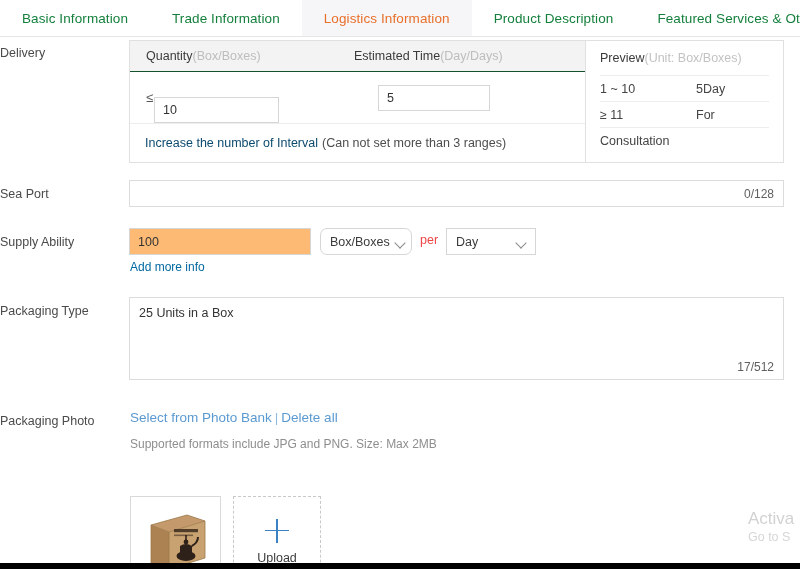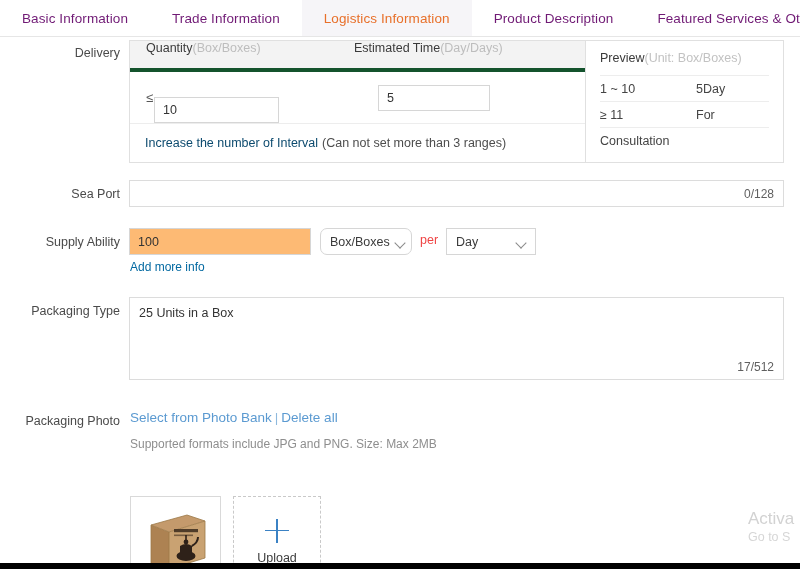--- a/index.html
+++ b/index.html
@@ -26,21 +26,21 @@
     display: flex;
     align-items: stretch;
     background: #ffffff;
   }
   .tab {
     display: flex;
     align-items: center;
     justify-content: center;
     padding: 0 22px;
     font-size: 13.5px;
-    color: #701a75;
+    color: #15803d;
     background: transparent;
     cursor: pointer;
     white-space: nowrap;
     letter-spacing: .1px;
   }
   .tab.active {
     color: #e8702a;
     background: #f6f5f8;
   }
   .tabbar-underline {
@@ -54,21 +54,20 @@
   .form {
     position: absolute;
     left: 0; top: 37px;
     width: 800px;
     height: 532px;
     background: #ffffff;
   }
 
   .flabel {
     position: absolute;
-    text-align: right;
     font-size: 12.5px;
     color: #4a4a4a;
     line-height: 16px;
     white-space: nowrap;
   }
 
   
   .delivery-wrap {
     position: absolute;
     left: 129px; top: 3px;
@@ -77,23 +76,23 @@
   }
   .dtable {
     width: 457px;
     height: 123px;
     border: 1px solid #e0e0e0;
     background: #ffffff;
   }
   .dthead {
     height: 31px;
     background: #f3f3f3;
-    border-bottom: 4px solid #14532d;
-    display: flex;
-    align-items: flex-start;
+    border-bottom: 1px solid #14532d;
+    display: flex;
+    align-items: center;
   }
   .dth {
     font-size: 12.5px;
     color: #3a3a3a;
     white-space: nowrap;
   }
   .dth .unit { color: #bdbdbd; }
   .dth.qty { padding-left: 16px; width: 224px; }
   .dth.eta { width: 220px; }
 

